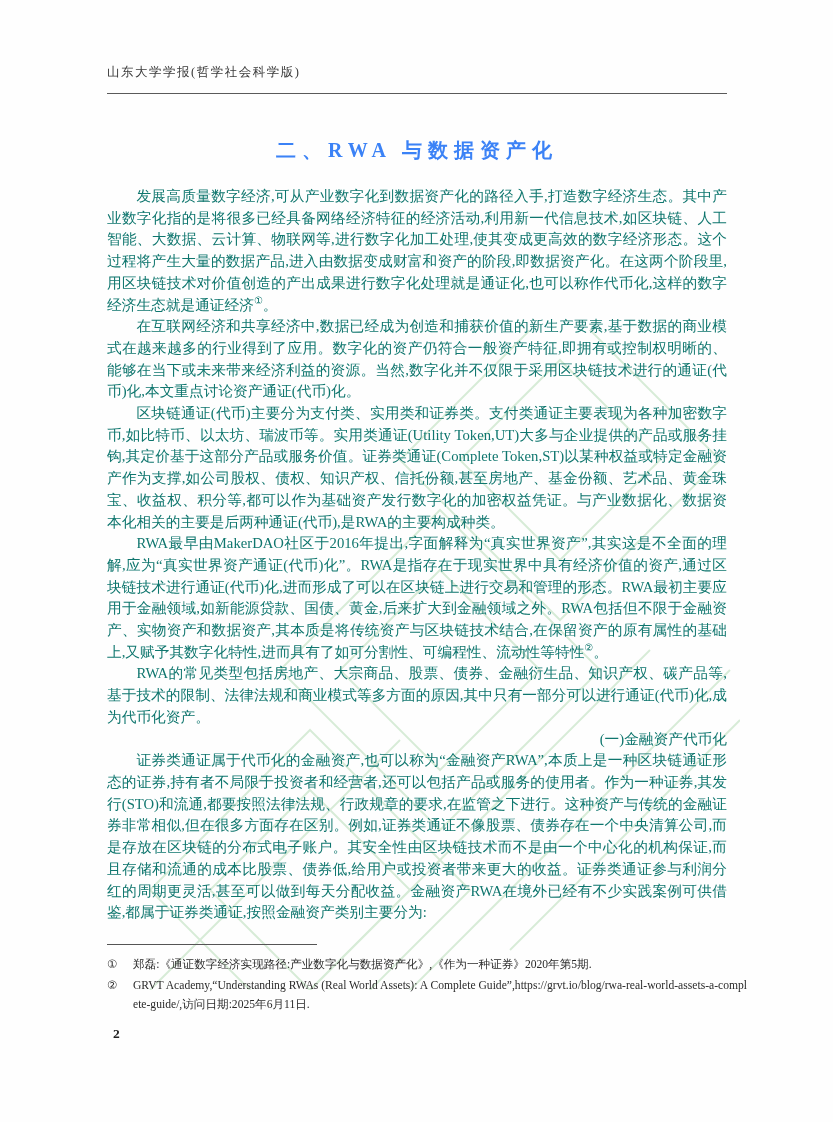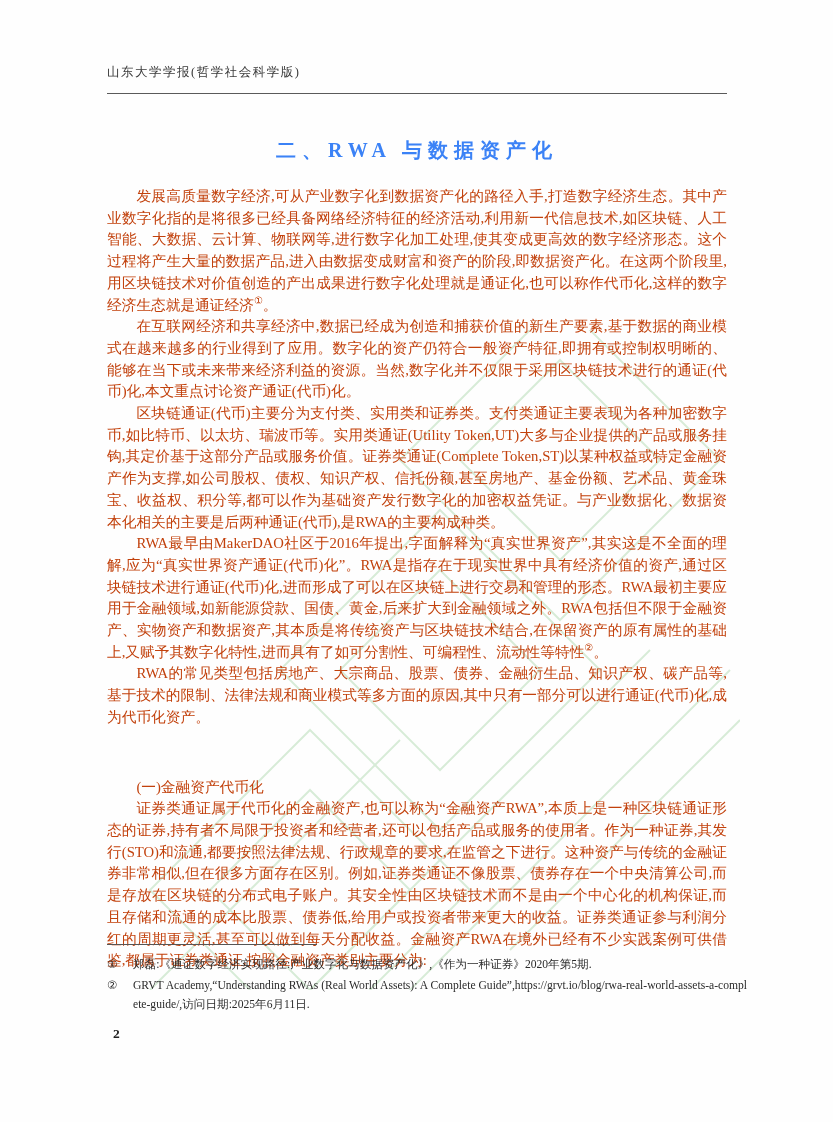--- a/index.html
+++ b/index.html
@@ -47,25 +47,24 @@
     position: absolute;
     left: 107px;
     top: 186px;
     width: 620px;
   }
   .article-body p {
     font-size: 14.7px;
     line-height: 21.7px;
     text-align: justify;
     text-indent: 2em;
-    color: #c2410c;
+    color: #0f766e;
   }
   .article-body p.sub-heading {
-    text-align: left;
-    margin-top: 48px;
+    text-align: right;
   }
   sup.fn-ref {
     font-size: 10px;
     line-height: 0;
     vertical-align: super;
   }
   .footnotes {
     position: absolute;
     left: 107px;
     top: 944px;

